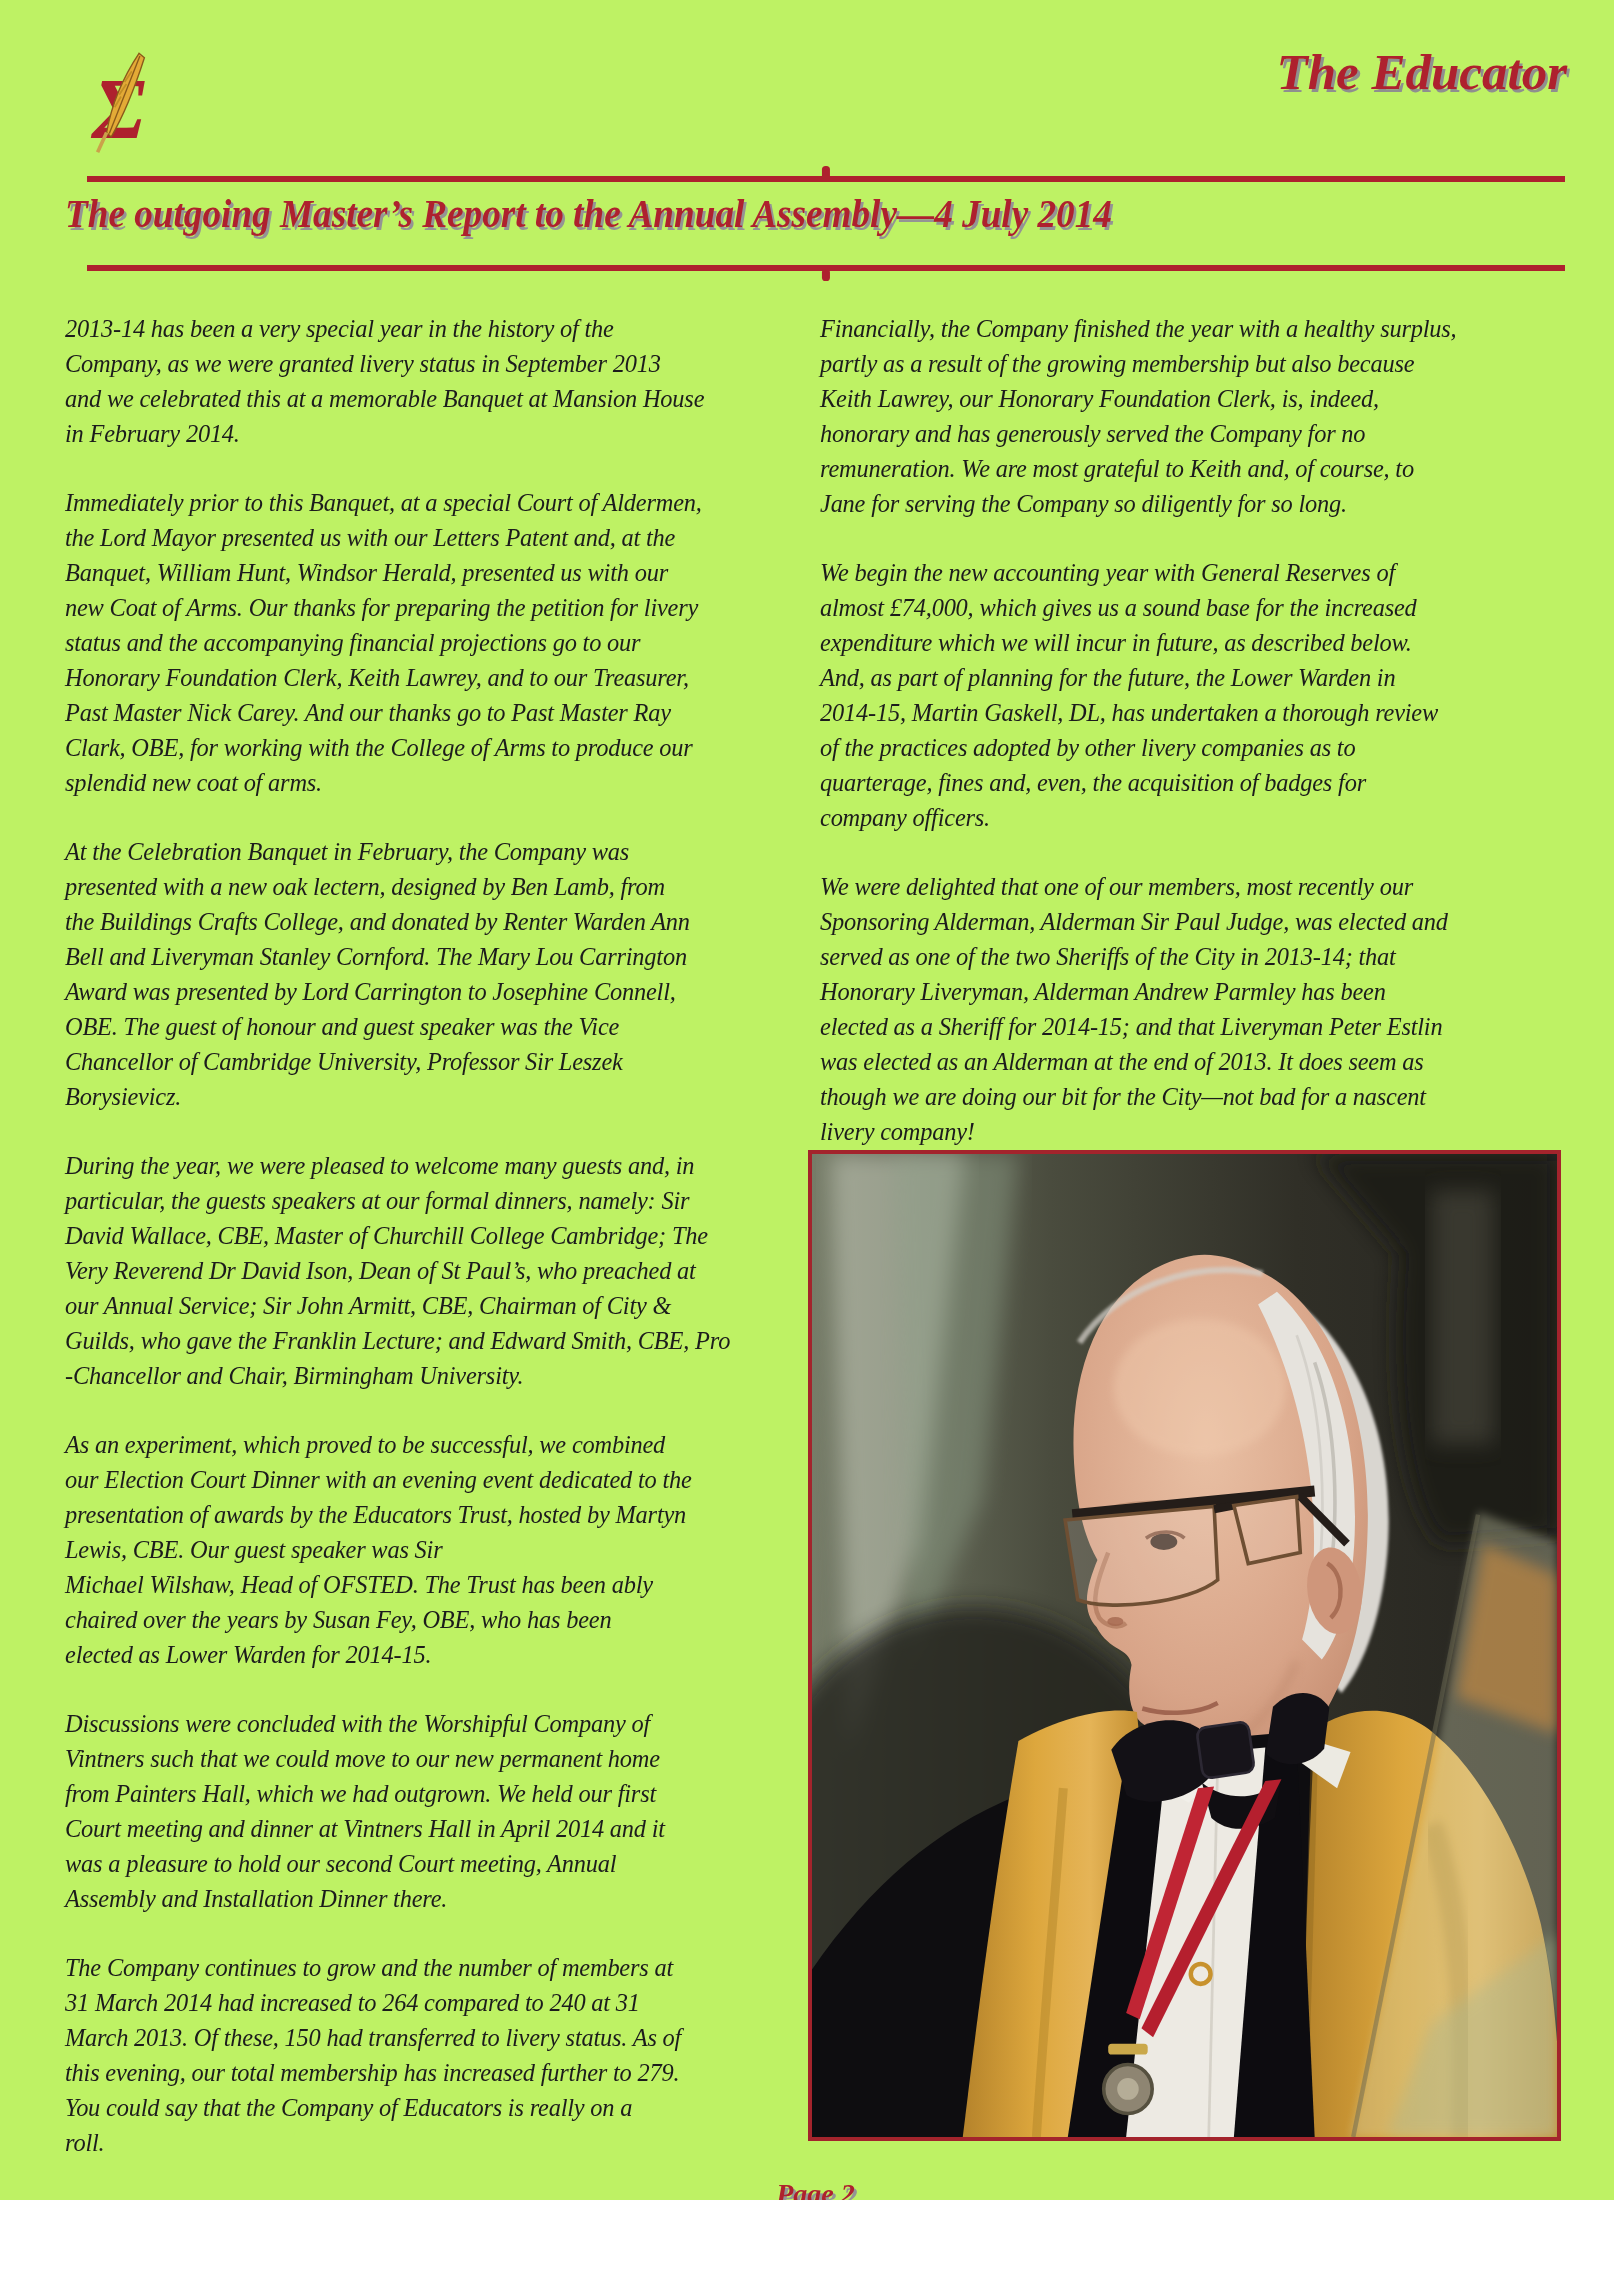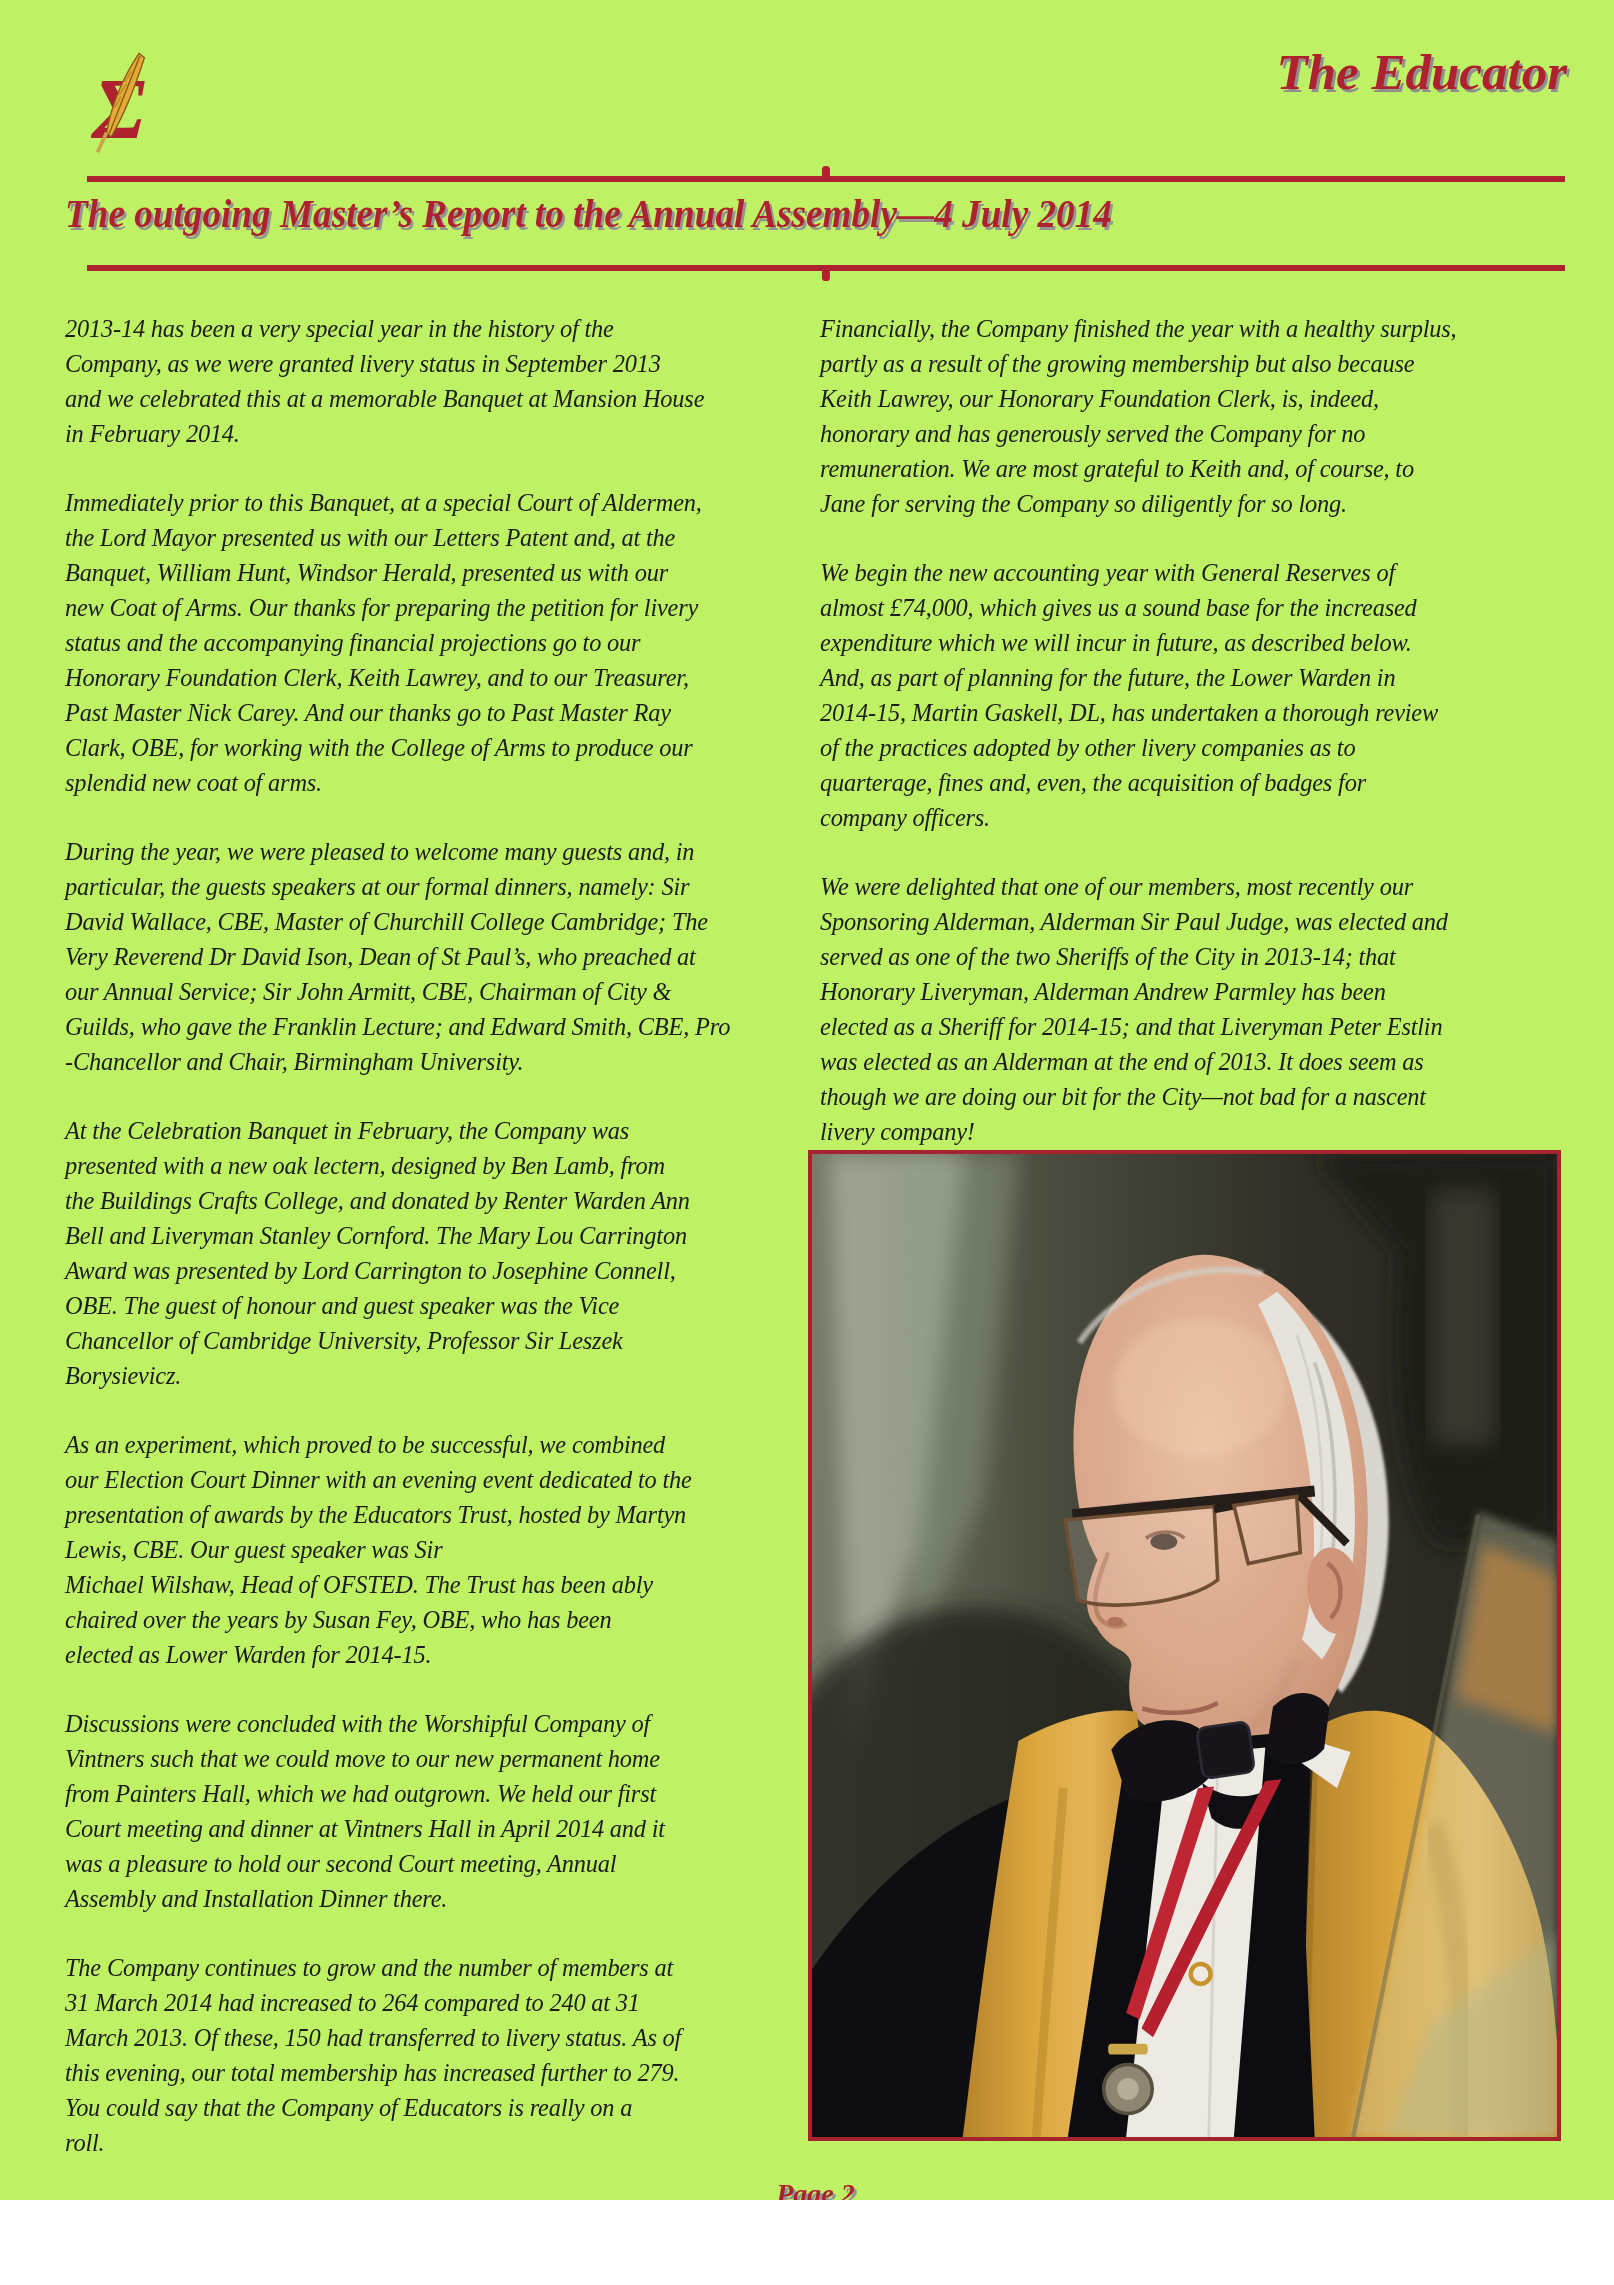--- a/index.html
+++ b/index.html
@@ -93,35 +93,35 @@
 in February 2014.</p>
     <p>Immediately prior to this Banquet, at a special Court of Aldermen,
 the Lord Mayor presented us with our Letters Patent and, at the
 Banquet, William Hunt, Windsor Herald, presented us with our
 new Coat of Arms. Our thanks for preparing the petition for livery
 status and the accompanying financial projections go to our
 Honorary Foundation Clerk, Keith Lawrey, and to our Treasurer,
 Past Master Nick Carey. And our thanks go to Past Master Ray
 Clark, OBE, for working with the College of Arms to produce our
 splendid new coat of arms.</p>
-    <p>During the year, we were pleased to welcome many guests and, in
-particular, the guests speakers at our formal dinners, namely: Sir
-David Wallace, CBE, Master of Churchill College Cambridge; The
-Very Reverend Dr David Ison, Dean of St Paul’s, who preached at
-our Annual Service; Sir John Armitt, CBE, Chairman of City &amp;
-Guilds, who gave the Franklin Lecture; and Edward Smith, CBE, Pro
--Chancellor and Chair, Birmingham University.</p>
     <p>At the Celebration Banquet in February, the Company was
 presented with a new oak lectern, designed by Ben Lamb, from
 the Buildings Crafts College, and donated by Renter Warden Ann
 Bell and Liveryman Stanley Cornford. The Mary Lou Carrington
 Award was presented by Lord Carrington to Josephine Connell,
 OBE. The guest of honour and guest speaker was the Vice
 Chancellor of Cambridge University, Professor Sir Leszek
 Borysievicz.</p>
+    <p>During the year, we were pleased to welcome many guests and, in
+particular, the guests speakers at our formal dinners, namely: Sir
+David Wallace, CBE, Master of Churchill College Cambridge; The
+Very Reverend Dr David Ison, Dean of St Paul’s, who preached at
+our Annual Service; Sir John Armitt, CBE, Chairman of City &amp;
+Guilds, who gave the Franklin Lecture; and Edward Smith, CBE, Pro
+-Chancellor and Chair, Birmingham University.</p>
     <p>As an experiment, which proved to be successful, we combined
 our Election Court Dinner with an evening event dedicated to the
 presentation of awards by the Educators Trust, hosted by Martyn
 Lewis, CBE. Our guest speaker was Sir
 Michael Wilshaw, Head of OFSTED. The Trust has been ably
 chaired over the years by Susan Fey, OBE, who has been
 elected as Lower Warden for 2014-15.</p>
     <p>Discussions were concluded with the Worshipful Company of
 Vintners such that we could move to our new permanent home
 from Painters Hall, which we had outgrown. We held our first

